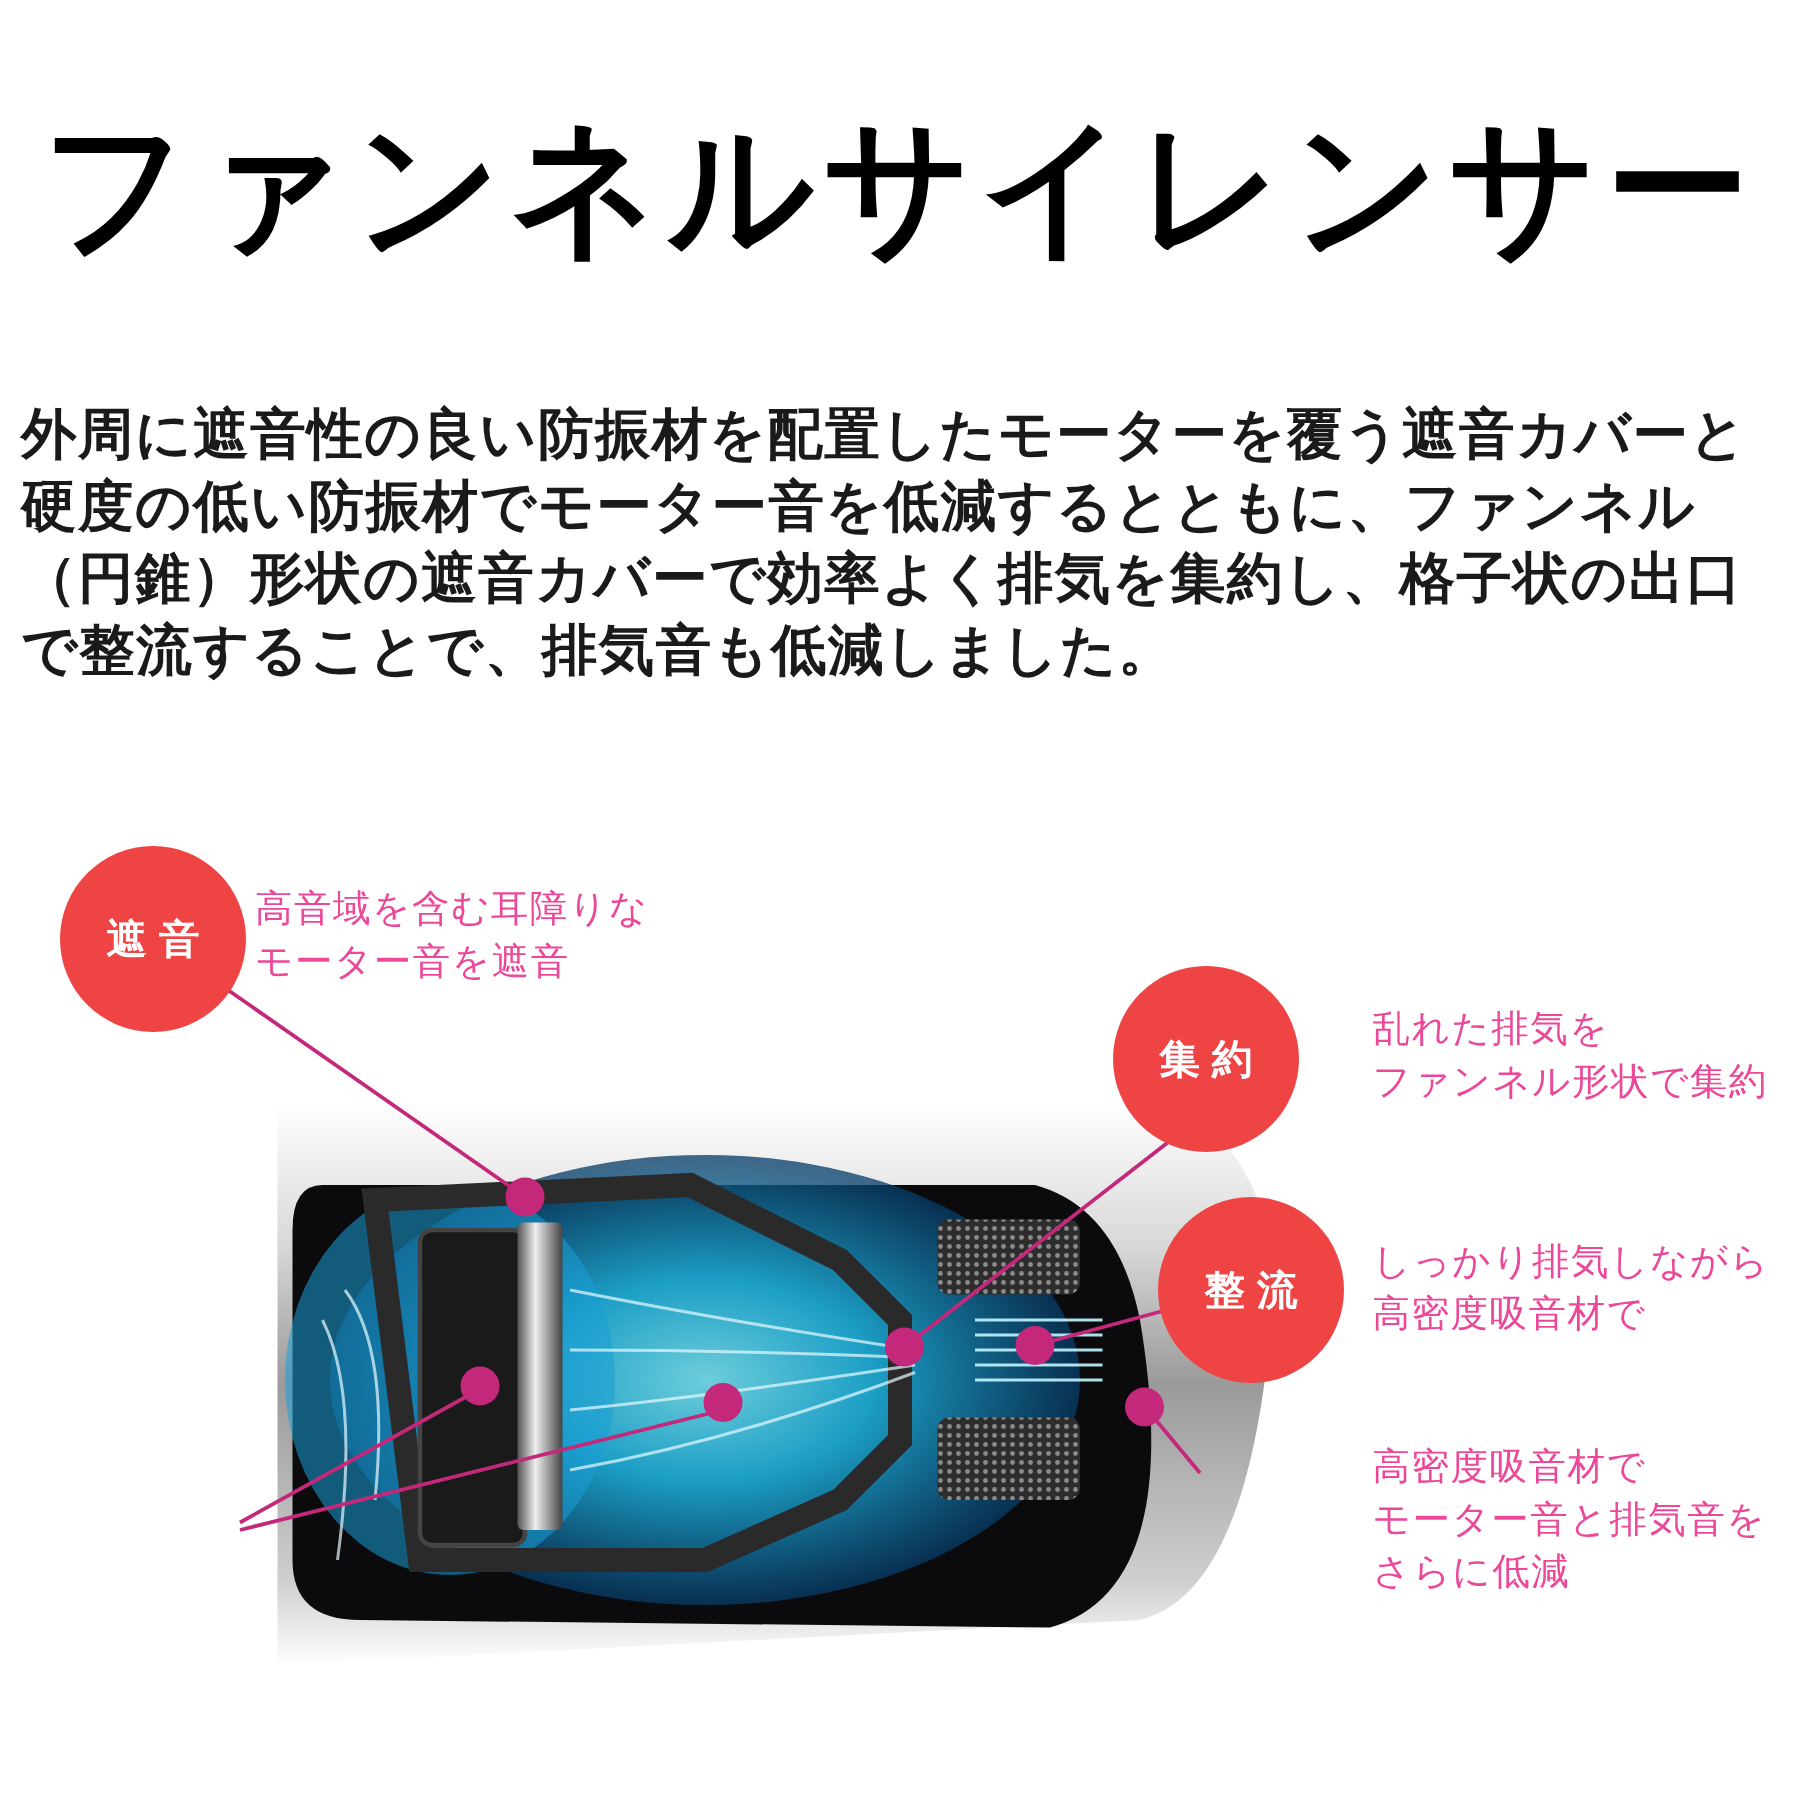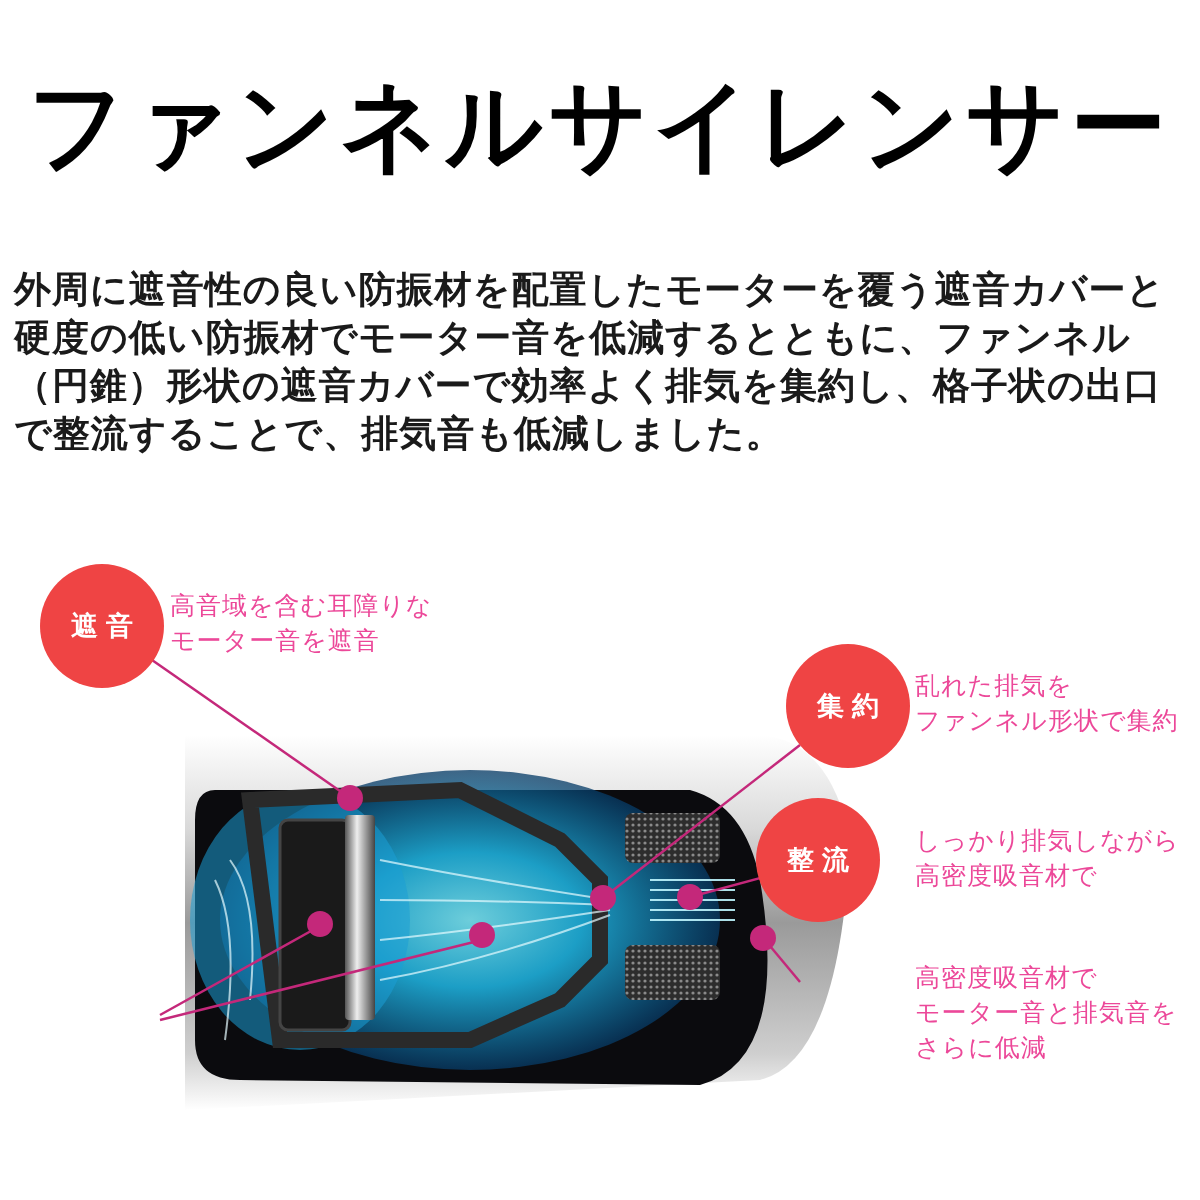--- a/index.html
+++ b/index.html
@@ -105,27 +105,27 @@
       <circle cx="482" cy="935" r="13"></circle>
     </g>
   </svg>
 
   <div class="callout" style="left:40px;top:24px;">
     <span>遮音</span>
   </div>
   <div class="note" style="left:170px;top:48px;">高音域を含む耳障りな
 モーター音を遮音</div>
 
-  <div class="callout" style="left:786px;top:104px;">
+  <div class="callout" style="left:742px;top:104px;">
     <span>集約</span>
   </div>
   <div class="note" style="left:915px;top:128px;">乱れた排気を
 ファンネル形状で集約</div>
 
-  <div class="callout" style="left:756px;top:258px;">
+  <div class="callout" style="left:772px;top:258px;">
     <span>整流</span>
   </div>
   <div class="note" style="left:915px;top:283px;">しっかり排気しながら
 高密度吸音材で</div>
 
   <div class="note" style="left:915px;top:420px;">高密度吸音材で
 モーター音と排気音を
 さらに低減</div>
 
 </div>

